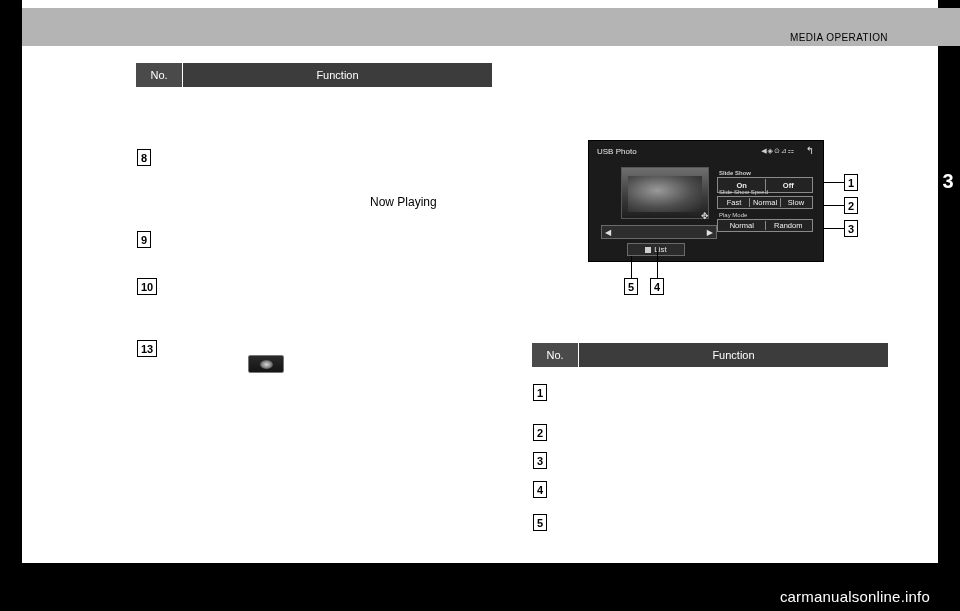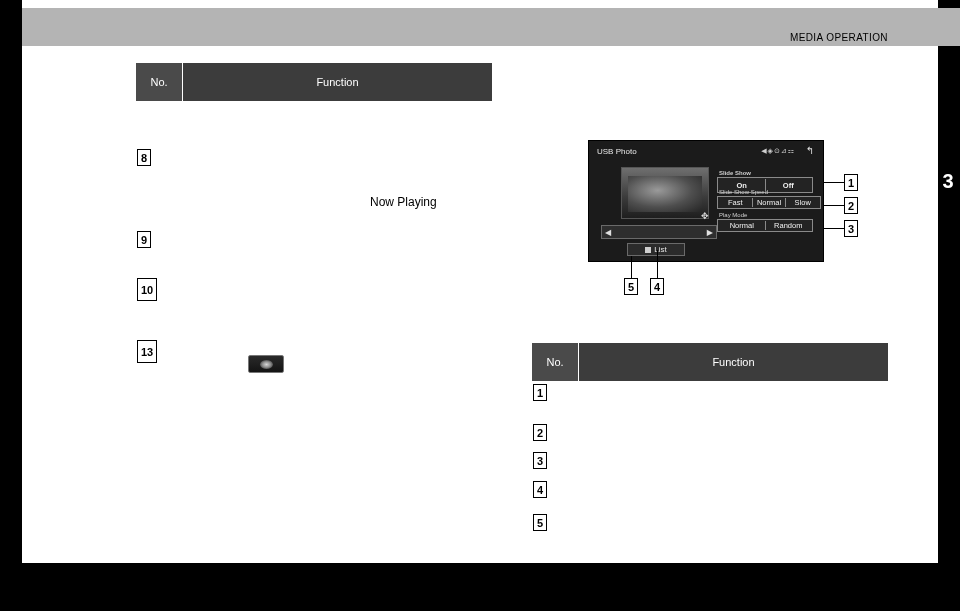--- a/index.html
+++ b/index.html
@@ -73,21 +73,21 @@
     position: absolute;
     right: 30px; bottom: 6px;
     color: #ffffff;
     font-size: 15px;
     letter-spacing: 0.2px;
   }
 
   
   .tbl {
     position: absolute;
-    height: 38px;
+    height: 24px;
     display: flex;
     color: #ffffff;
     font-size: 11px;
     justify-content: center;
   }
   .tbl .no-cell {
     width: 46px;
     background: #4a4a4a;
     display: flex;
     align-items: center;
@@ -115,21 +115,21 @@
     border: 1px solid #000000;
     color: #000000;
     font-size: 11px;
     font-weight: bold;
     display: flex;
     align-items: center;
     justify-content: center;
     box-sizing: border-box;
   }
   .m-single { width: 14px; height: 17px; }
-  .m-double { width: 20px; height: 23px; }
+  .m-double { width: 20px; height: 17px; }
 
   
   .now-playing {
     position: absolute;
     left: 360px; top: 195px;
     font-size: 12px;
     font-weight: normal;
     color: #000000;
     margin-left: 10px;
   }
@@ -328,21 +328,21 @@
     </div>
 
     <div class="ss-group" style="left:128px; top:36px; width:96px; height:16px;font-weight:bold;">
       <div class="glabel">Slide Show</div>
       <div class="ss-btnrow">
         <div class="ss-btn">On</div>
         <div class="ss-btn">Off</div>
       </div>
     </div>
 
-    <div class="ss-group" style="left:128px; top:55px; width:104px; height:13px;">
+    <div class="ss-group" style="left:128px; top:55px; width:96px; height:13px;">
       <div class="glabel">Slide Show Speed</div>
       <div class="ss-btnrow">
         <div class="ss-btn">Fast</div>
         <div class="ss-btn">Normal</div>
         <div class="ss-btn">Slow</div>
       </div>
     </div>
 
     <div class="ss-group" style="left:128px; top:78px; width:96px; height:13px;">
       <div class="glabel">Play Mode</div>
@@ -373,14 +373,15 @@
     <div class="fn-cell">Function</div>
   </div>
 
   <div class="marker m-single" style="left:533px; top:384px;">1</div>
   <div class="marker m-single" style="left:533px; top:424px;">2</div>
   <div class="marker m-single" style="left:533px; top:452px;">3</div>
   <div class="marker m-single" style="left:533px; top:481px;">4</div>
   <div class="marker m-single" style="left:533px; top:514px;">5</div>
 
   <div class="bottom-black-band"></div>
+  <div class="watermark">carmanualsonline.info</div>
 
 </div>
 
 </body></html>

